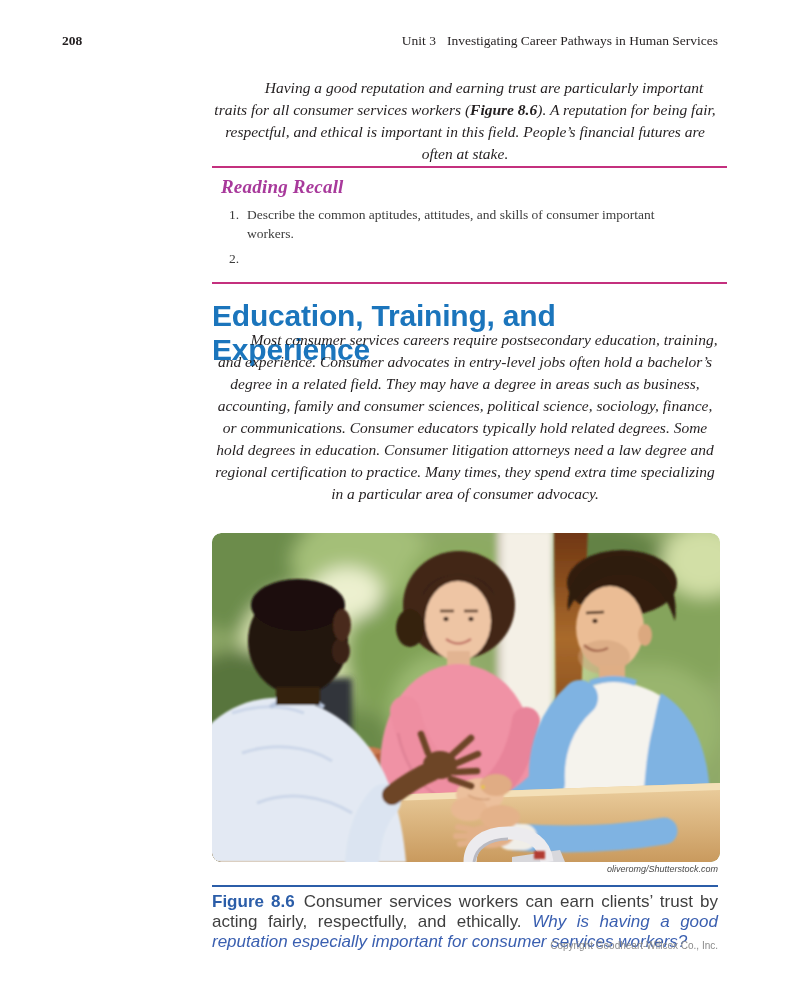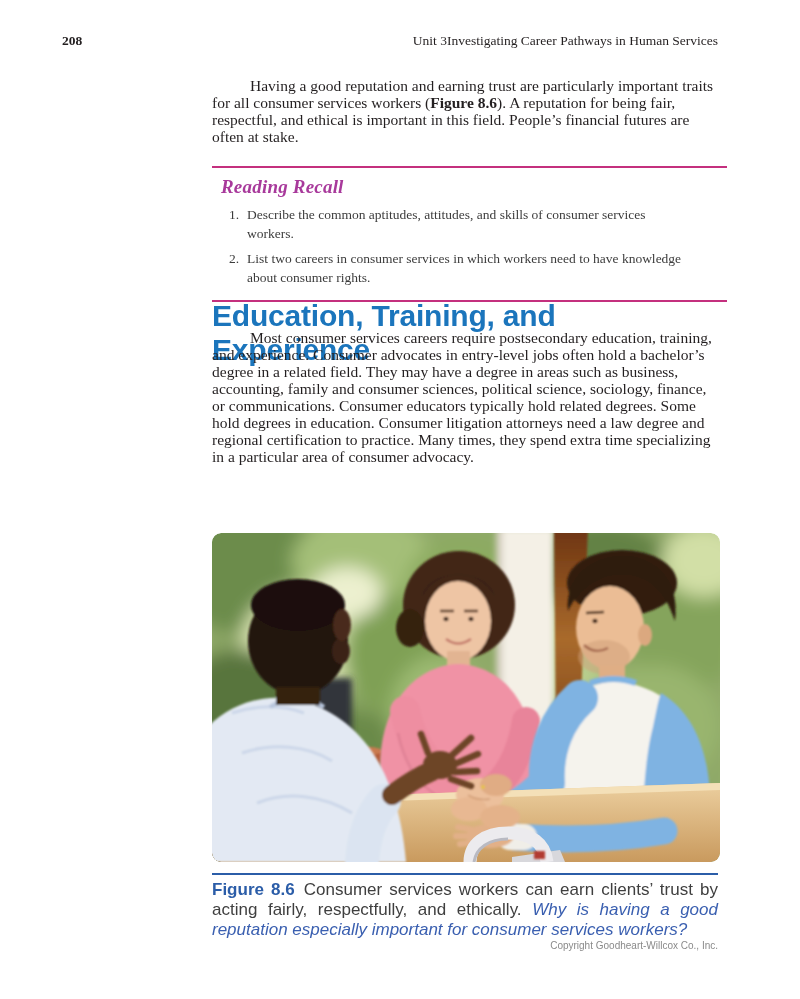--- a/index.html
+++ b/index.html
@@ -17,26 +17,26 @@
     font-family:"Liberation Serif", serif;color:var(--body-text);
   }
   
   .header{
     position:absolute;left:62px;right:82px;top:33px;
     display:flex;justify-content:space-between;align-items:baseline;
     font-size:13.5px;
   }
   .pagenum{font-weight:bold;}
   .runhead .unit{}
-  .runhead .rh-title{}
+  .runhead .rh-title{margin-left:11px;}
   
   .abs{position:absolute;left:212px;width:506px;}
   p.body{
-    margin:0;font-size:15.5px;line-height:17px;color:var(--body-text);
-    text-indent:38px;text-align:left;
+    margin:0;font-size:15.5px;line-height:22px;color:var(--body-text);
+    text-indent:38px;text-align:center;font-style:italic;
   }
   
   .recall{
     top:166px;
     border-top:2px solid var(--rule-magenta);
     border-bottom:2px solid var(--rule-magenta);
     padding:8px 0 13px 9px;
     font-family:Liberation Serif, serif;
   }
   .recall h2{
@@ -95,25 +95,24 @@
     </span>
   </div>
 
   <p class="body abs" id="intro"><span>Having a good reputation and earning trust are particularly important traits for all consumer services workers (</span><b>Figure 8.6</b><span>). A reputation for being fair, respectful, and ethical is important in this field. People’s financial futures are often at stake.</span></p>
 
   <section class="abs recall">
     <h2>Reading Recall</h2>
     <ol>
       <li>
         <span class="num">1.</span>
-        <span class="txt">Describe the common aptitudes, attitudes, and skills of consumer services workers.</span>
+        <span class="txt">Describe the common aptitudes, attitudes, and skills of consumer important workers.</span>
       </li>
       <li>
         <span class="num">2.</span>
-        <span class="txt">List two careers in consumer services in which workers need to have knowledge about consumer rights.</span>
       </li>
     </ol>
   </section>
 
   <h1 class="abs sect-head">Education, Training, and Experience</h1>
 
   <p class="body abs" id="para2">Most consumer services careers require postsecondary education, training, and experience. Consumer advocates in entry-level jobs often hold a bachelor’s degree in a related field. They may have a degree in areas such as business, accounting, family and consumer sciences, political science, sociology, finance, or communications. Consumer educators typically hold related degrees. Some hold degrees in education. Consumer litigation attorneys need a law degree and regional certification to practice. Many times, they spend extra time specializing in a particular area of consumer advocacy.</p>
 
   <figure class="abs figure">
     <div class="photo" title="Three people meeting at a wooden table: an advisor seen from behind gesturing, a woman in a pink sweater and a man in a blue raglan shirt holding hands, green foliage through windows behind them">
@@ -247,18 +246,19 @@
             <ellipse cx="129" cy="118" rx="9" ry="13" fill="#3a2316"></ellipse>
             <ellipse cx="130" cy="92" rx="9" ry="16" fill="#4a2c1a"></ellipse>
             <rect x="64" y="154" width="44" height="18" fill="#35200f"></rect>
             <path d="M180,262 C196,250 208,243 220,238" stroke="#6d4528" stroke-width="20" stroke-linecap="round" fill="none"></path>
             <ellipse cx="228" cy="232" rx="17" ry="14" fill="#6d4528"></ellipse>
             <path d="M238,224 L259,205 M243,231 L266,221 M243,239 L265,238 M239,246 L259,253 M216,220 L209,201" stroke="#6d4528" stroke-width="6.5" stroke-linecap="round" fill="none"></path>
           </g>
         </g>
       </svg>
     </div>
+    <div class="credit">oliveromg/Shutterstock.com</div>
     <figcaption class="cap"><b class="figlabel">Figure 8.6</b><span>Consumer services workers can earn clients’ trust by acting fairly, respectfully, and ethically. </span><span class="question">Why is having a good reputation especially important for consumer services workers?</span></figcaption>
   </figure>
 
   <div class="footer">Copyright Goodheart-Willcox Co., Inc.</div>
 
 </div>
 
 </body></html>

